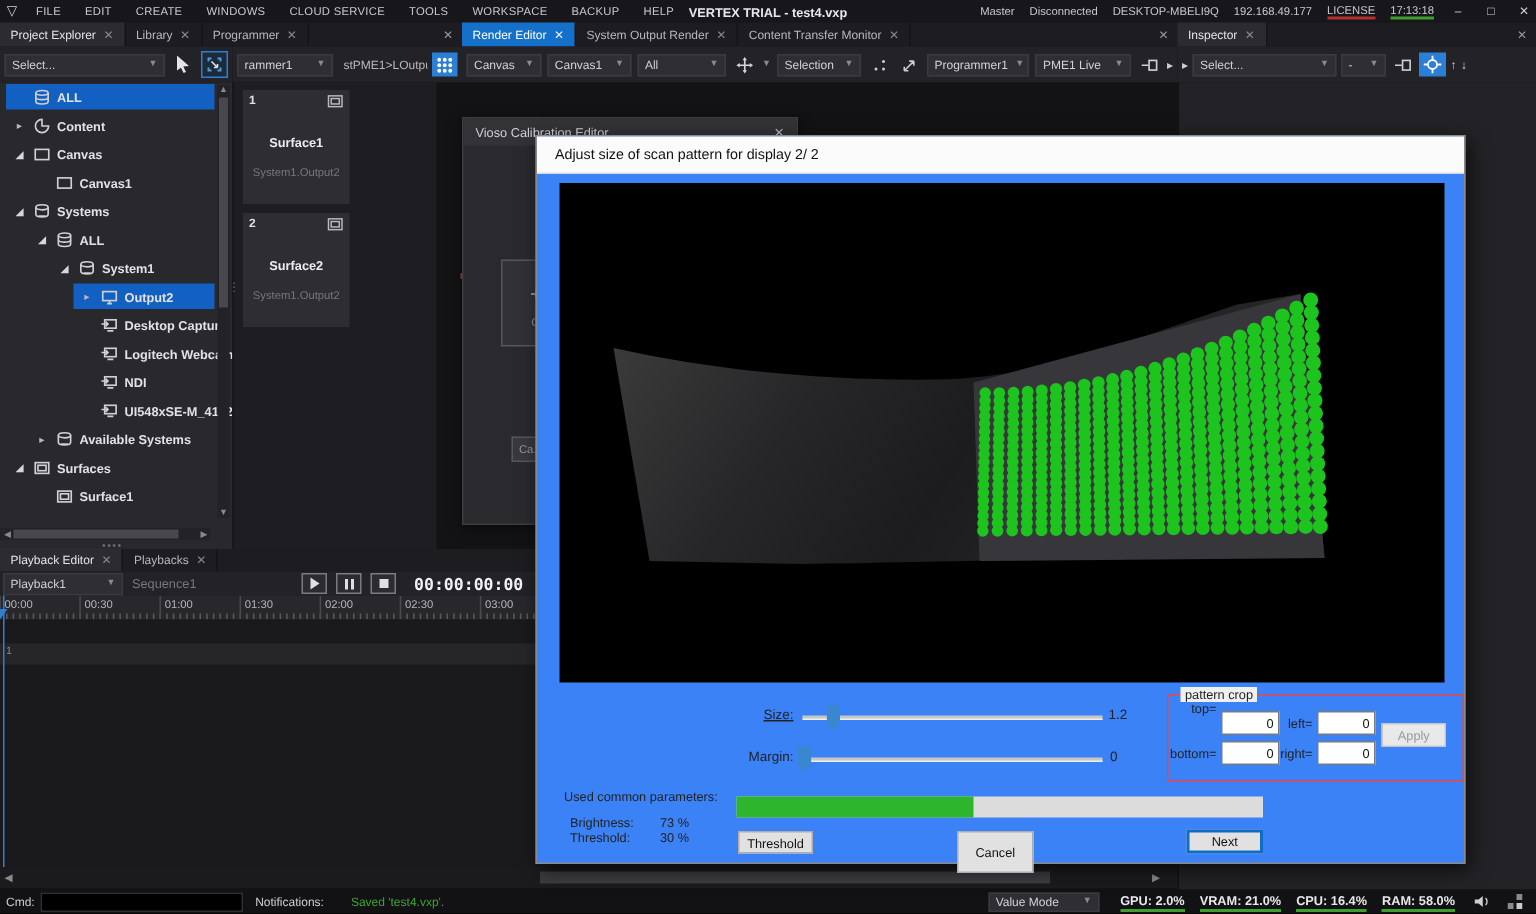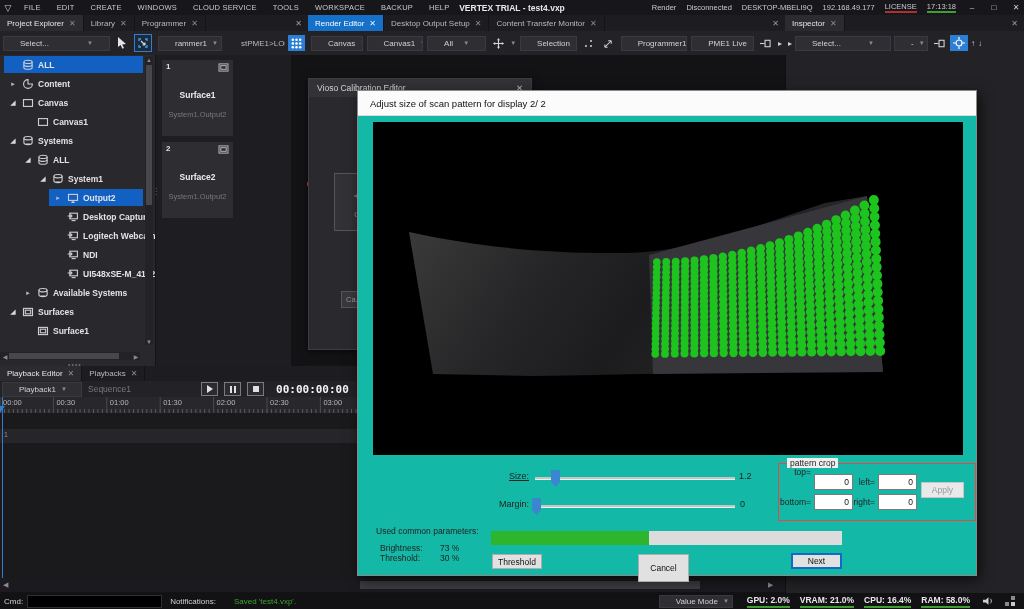--- a/index.html
+++ b/index.html
@@ -20,21 +20,21 @@
   .tabrow{top:15px;height:16px;background:#1d1d21;display:flex;align-items:stretch;}
   .tab{display:flex;align-items:center;gap:5px;padding:0 7px;font-size:8px;color:#b8b8bc;border-right:1px solid #141417;}
   .tab .x{color:#8a8a8e;font-size:8px;}
   .tab.active{background:#2b2b30;color:#e4e4e8;}
   .tab.blue{background:#1470c8;color:#fff;}
   .tab.blue .x{color:#e8f1fb;}
   .grp-close{margin-left:auto;padding:0 6px;display:flex;align-items:center;color:#9a9a9e;font-size:8px;}
   
   .toolbar{top:31px;height:24px;background:#232327;display:flex;align-items:center;gap:4px;padding:0 3px;box-sizing:border-box;}
   .dd{height:15px;background:#2e2e33;border:1px solid #3a3a40;display:flex;align-items:center;
-      padding:0 16px;font-size:8px;color:#d2d2d6;box-sizing:border-box;white-space:nowrap;overflow:hidden;}
+      padding:0 4px;font-size:8px;color:#d2d2d6;box-sizing:border-box;white-space:nowrap;overflow:hidden;}
   .dd .caret{margin-left:auto;padding-left:5px;color:#8a8a8e;font-size:6px;}
   .icon-btn{height:16px;min-width:16px;display:flex;align-items:center;justify-content:center;}
   .blue-btn{background:#2b7fd4;}
   .blue-outline{border:1px solid #2b7fd4;background:#1e2a38;}
   .arrowglyph{color:#cfcfd3;font-size:8px;}
   
   .tree-panel{left:0;top:55px;width:155px;height:311px;background:#29292d;overflow:hidden;}
   .tree-row{position:relative;height:19px;display:flex;align-items:center;}
   .tree-inner{display:flex;align-items:center;gap:4px;height:17px;padding:0 4px;flex:1;margin-right:12px;}
   .tree-inner.sel{background:#1261c2;}
@@ -89,21 +89,21 @@
   .track-row span{position:absolute;left:4px;top:2px;font-size:7px;color:#8a8a8e;}
   .playhead-line{position:absolute;left:2px;top:31px;width:1px;height:181px;background:#2e7fd0;}
   .playhead-flag{position:absolute;left:0px;top:40px;width:0;height:0;border-left:5px solid #2e7fd0;border-bottom:7px solid transparent;}
   
   .statusbar{left:0;top:593px;width:1024px;height:16px;background:#121215;display:flex;align-items:center;font-size:8px;}
   .cmd-input{width:133px;height:11px;background:#000;border:1px solid #2e2e33;margin-left:4px;}
   .green-text{color:#3fa32e;}
   .metric{font-size:8.5px;font-weight:bold;color:#e8e8ec;border-bottom:2px solid #3f9e2f;padding-bottom:1px;margin-left:10px;}
   .vm-dd{width:74px;height:13px;margin-left:auto;}
   
-  .dialog{left:357px;top:90px;width:620px;height:486px;background:#14b8a6;border:1px solid #8a8a8a;
+  .dialog{left:357px;top:90px;width:620px;height:486px;background:#3b82f6;border:1px solid #8a8a8a;
           box-shadow:3px 4px 12px rgba(0,0,0,.65);box-sizing:border-box;color:#111;z-index:50;}
   .dlg-title{position:absolute;left:0;top:0;right:0;height:24px;background:#fbfbfb;border-bottom:1px solid #dcdcdc;
              display:flex;align-items:center;padding-left:12px;font-size:9.5px;color:#111;}
   .preview{position:absolute;left:15px;top:31px;width:590px;height:333px;background:#000;}
   .dlg-label{position:absolute;font-size:9px;color:#222;}
   .slider-track{position:absolute;width:200px;height:2px;background:#c6c6c6;border-bottom:1px solid #efefef;}
   .slider-thumb{position:absolute;width:9px;height:17px;background:#3a86cf;
                 clip-path:polygon(0 0,100% 0,100% 70%,50% 100%,0 70%);}
   .groupbox{position:absolute;left:420px;top:372px;width:196px;height:56px;border:1px solid #ef4444;}
   .legend{position:absolute;left:8px;top:-6px;background:#f0f0f0;padding:0 3px;font-size:8.5px;color:#222;}
@@ -131,21 +131,21 @@
         <div class="menu-item">CREATE</div>
         <div class="menu-item">WINDOWS</div>
         <div class="menu-item">CLOUD SERVICE</div>
         <div class="menu-item">TOOLS</div>
         <div class="menu-item">WORKSPACE</div>
         <div class="menu-item">BACKUP</div>
         <div class="menu-item">HELP</div>
       </div>
     <div class="app-title">VERTEX TRIAL - test4.vxp</div>
     <div class="mbar-right">
-      <span>Render</span>
+      <span>Master</span>
       <span>Disconnected</span>
       <span>DESKTOP-MBELI9Q</span>
       <span>192.168.49.177</span>
       <span class="u-red">LICENSE</span>
       <span class="u-green">17:13:18</span>
       <span class="winbtn">–</span>
       <span class="winbtn">□</span>
       <span class="winbtn">✕</span>
     </div>
   </div>
@@ -167,21 +167,21 @@
       </div>
     <div class="grp-close">✕</div>
   </div>
   <div class="abs tabrow" style="left:308px;width:477px;">
     <div id="center-tabs" style="display:flex;">
         <div class="tab blue">
           <span>Render Editor</span>
           <span class="x">✕</span>
         </div>
         <div class="tab">
-          <span>Desktop Output Setup</span>
+          <span>System Output Render</span>
           <span class="x">✕</span>
         </div>
         <div class="tab">
           <span>Content Transfer Monitor</span>
           <span class="x">✕</span>
         </div>
       </div>
     <div class="grp-close">✕</div>
   </div>
   <div class="abs tabrow" style="left:785px;width:239px;">

